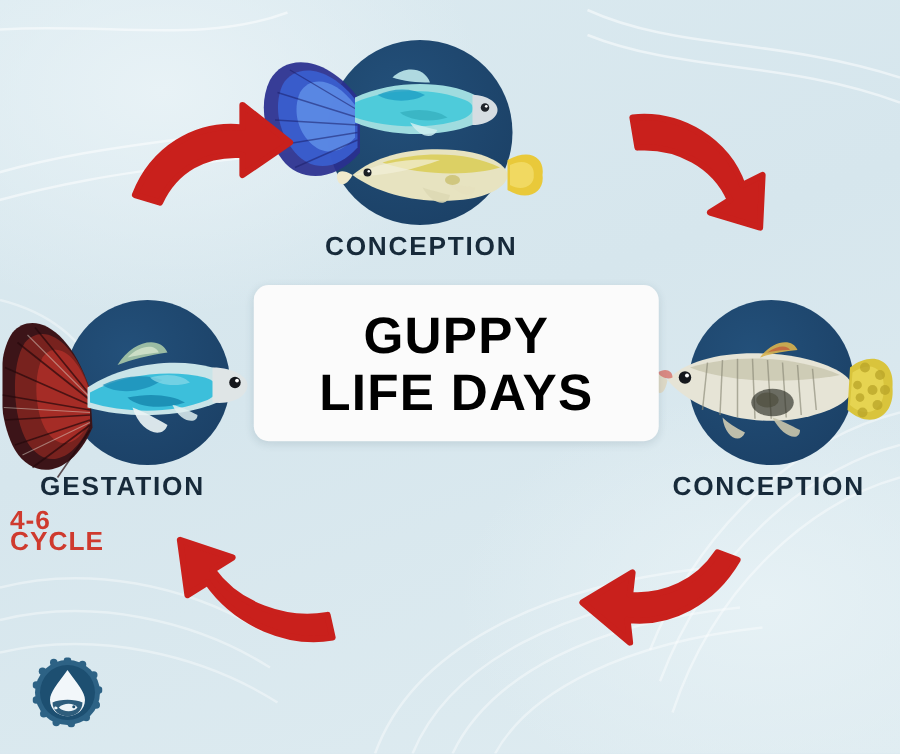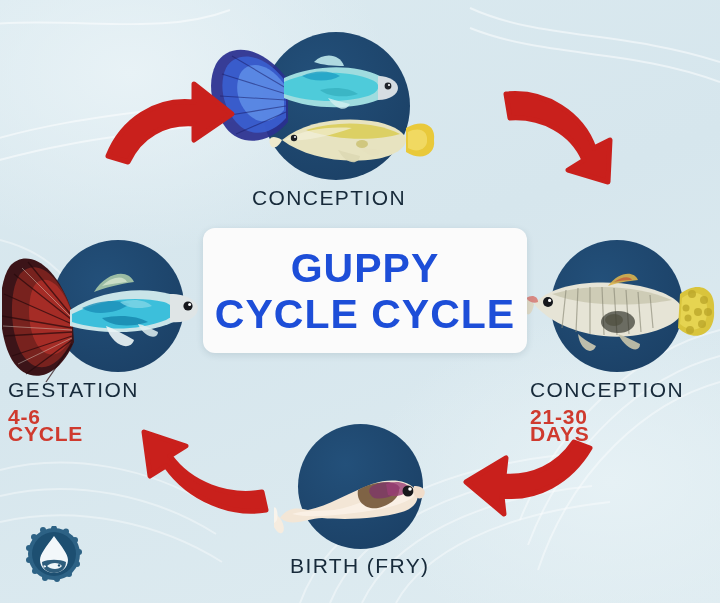--- a/index.html
+++ b/index.html
@@ -19,40 +19,40 @@
 
   
   .node{position:absolute;}
   .disc{
     position:absolute;border-radius:50%;
     background:radial-gradient(circle at 38% 32%,#255party 0%,#1d4469 100%);
     background:radial-gradient(circle at 38% 32%,#23507a 0%,#1c4268 75%,#173c5f 100%);
   }
   .fishwrap{position:absolute;inset:0;}
   .cap{
-    position:absolute;width:100%;text-align:left;
-    color:#172a3a;font-weight:normal;letter-spacing:1.4px;
+    position:absolute;width:100%;text-align:center;
+    color:#172a3a;font-weight:bold;letter-spacing:1.4px;
     font-size:21px;white-space:nowrap;
   }
   .sub{
     position:absolute;width:100%;text-align:left;
     color:#cf3a2e;font-weight:bold;letter-spacing:0.8px;
     font-size:21px;line-height:17px;
   }
 
   
   #title-card{
     position:absolute;left:203px;top:228px;width:324px;height:125px;
     background:#fbfbfb;border-radius:12px;
     box-shadow:0 2px 7px rgba(30,60,80,.13);
     display:flex;flex-direction:column;align-items:center;justify-content:center;
     z-index:6;
   }
   #title-card div{
-    color:#1d4ed8;font-weight:bold;font-size:41px;line-height:46px;
+    color:#000000;font-weight:bold;font-size:41px;line-height:46px;
     letter-spacing:1px;text-align:center;
   }
 
   
   #logo{position:absolute;left:26px;top:526px;width:56px;height:56px;z-index:7;}
 
   .arrow{position:absolute;z-index:4;}
 </style>
 </head>
 <body>
@@ -176,53 +176,22 @@
           <circle cx="186" cy="62" r="4"></circle>
             <circle cx="180" cy="74" r="4"></circle>
           <circle cx="168" cy="80" r="4"></circle>
             <circle cx="176" cy="62" r="4"></circle>
           <circle cx="164" cy="58" r="3.5"></circle>
             <circle cx="166" cy="68" r="3.5"></circle>
         </g>
       </svg>
     </div>
     <div class="cap" style="top:138px;left:-10px;">CONCEPTION</div>
-    <div class="sub" style="top:168px;left:-10px;">
-      <span>21-30</span><br>
-      <span>DAYS</span>
-    </div>
   </div>
 
-  <div class="node" style="left:290px;top:424px;width:150px;height:160px;">
-    <div class="disc" style="left:8px;top:0px;width:125px;height:125px;"></div>
-    <div class="fishwrap">
-      <svg width="170" height="120" viewBox="0 0 170 120" style="position:absolute;left:-16px;top:24px;">
-        <path d="M6 70 C 14 58, 26 60, 34 62 C 54 58, 76 44, 98 36
-                 C 116 30, 132 32, 140 40 C 148 49, 142 60, 128 64
-                 C 104 71, 72 72, 48 70 C 34 70, 18 80, 6 70 Z" fill="#f3e6d6"></path>
-        <path d="M18 66 C 30 62, 46 63, 60 62 C 84 58, 104 46, 120 41
-                 C 132 38, 140 42, 140 48 C 132 56, 108 62, 80 65
-                 C 56 68, 34 70, 18 66 Z" fill="#fbf3e8" opacity="0.8"></path>
-
-        <path d="M6 70 C -4 58, -6 72, 2 82 C 8 90, 14 82, 6 70 Z" fill="#f6ecdf"></path>
-        <path d="M2 60 C -6 56, -10 66, -4 74 C 2 78, 6 70, 2 60 Z" fill="#fbf5ec" opacity="0.9"></path>
-
-        <path d="M84 42 C 98 34, 114 32, 124 38 C 128 46, 120 56, 104 60
-                 C 92 62, 82 54, 84 42 Z" fill="#6a4b2c" opacity="0.85"></path>
-        <path d="M98 38 C 110 32, 122 33, 126 40 C 122 48, 110 52, 100 50
-                 C 94 46, 94 41, 98 38 Z" fill="#7e3a66" opacity="0.85"></path>
-        <path d="M112 36 C 122 32, 132 34, 136 40 C 132 47, 122 50, 114 47 Z" fill="#9a3f74" opacity="0.8"></path>
-
-        <circle cx="134" cy="43" r="5.5" fill="#17181c"></circle>
-        <circle cx="136" cy="41" r="1.8" fill="#fff"></circle>
-        <path d="M140 38 C 150 38, 154 44, 148 50 C 142 52, 138 46, 140 38 Z" fill="#f0ddcb"></path>
-      </svg>
-    </div>
-    <div class="cap" style="top:130px;">BIRTH (FRY)</div>
-  </div>
 
   <div class="node" style="left:16px;top:240px;width:180px;height:200px;">
     <div class="disc" style="left:36px;top:0px;width:132px;height:132px;"></div>
     <div class="fishwrap">
       <svg width="210" height="150" viewBox="0 0 210 150" style="position:absolute;left:-14px;top:4px;">
 
         <g>
           <path d="M70 68 C 54 18, 24 4, 8 22 C -6 42, -4 92, 10 116
                    C 26 142, 56 136, 72 98 Z" fill="#3c1418"></path>
           <path d="M70 68 C 56 26, 32 14, 18 30 C 6 48, 8 90, 20 110
@@ -287,21 +256,21 @@
              C 70 40, 96 28, 112 4 Z" fill="#c9201c" stroke="#c9201c" stroke-width="5" stroke-linejoin="round"></path>
   </svg>
 
   <svg class="arrow" style="left:128px;top:418px;" width="145" height="110" viewBox="0 0 145 110">
     <path d="M138 92 C 104 98, 62 82, 38 48 L 22 58 L 16 14 L 58 28 L 42 38
              C 62 66, 100 80, 134 74 Z" fill="#c9201c" stroke="#c9201c" stroke-width="5" stroke-linejoin="round"></path>
   </svg>
 
   <div id="title-card">
     <div>GUPPY</div>
-    <div>CYCLE CYCLE</div>
+    <div>LIFE DAYS</div>
   </div>
 
   <svg id="logo" width="56" height="56" viewBox="0 0 56 56">
     <g>
       <circle cx="28" cy="28" r="26" fill="#2d6285"></circle>
       <g fill="#2d6285">
         <circle cx="28" cy="2.5" r="3"></circle>
           <circle cx="40" cy="5.5" r="3"></circle>
         <circle cx="49" cy="14" r="3"></circle>
           <circle cx="53" cy="26" r="3"></circle>

